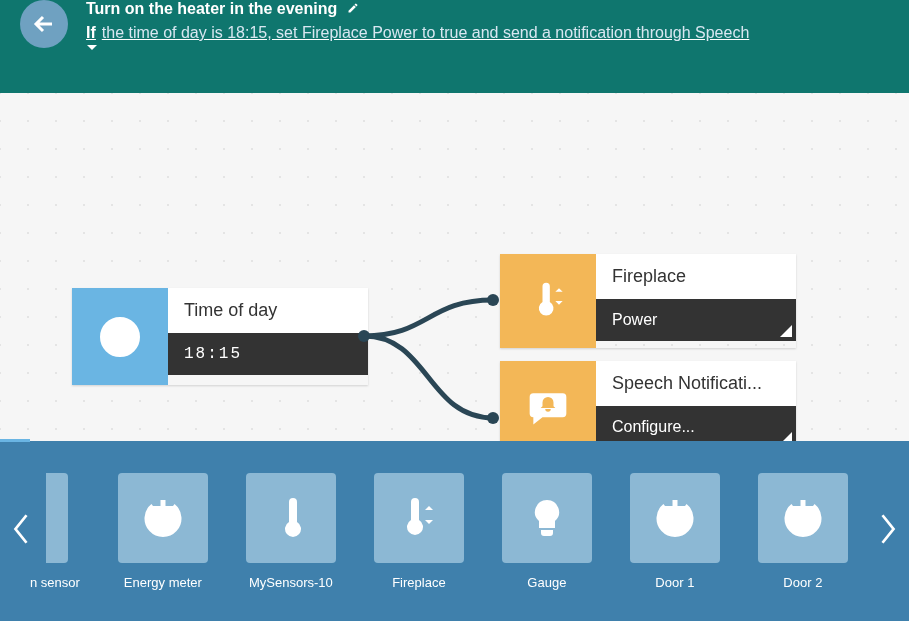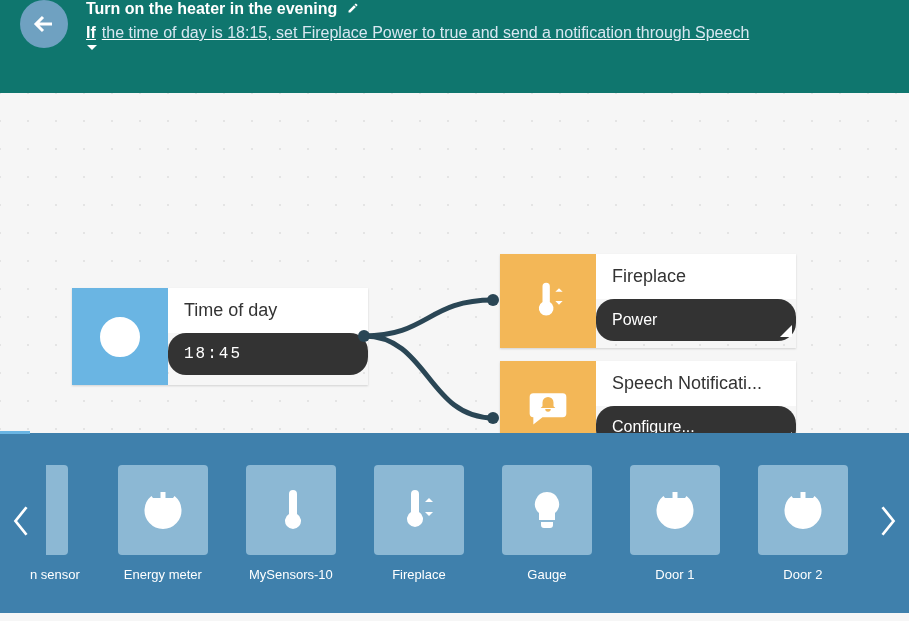--- a/index.html
+++ b/index.html
@@ -21,40 +21,40 @@
   
   .canvas { position: relative; height: 348px; background: #f6f6f6; }
   .dots { position: absolute; inset: 0; background-image: radial-gradient(circle, #d6d6d6 1.5px, transparent 1.5px); background-size: 28px 28px; background-position: 14px 14px; opacity: 0.55; }
 
   .node { position: absolute; display: flex; box-shadow: 0 1px 2px rgba(0,0,0,0.15); }
   .node-icon { width: 96px; display: flex; align-items: center; justify-content: center; }
   .blue-icon { background: #6ab5e3; }
   .orange-icon { background: #f3b757; }
   .node-content { width: 200px; }
   .node-head { background: #fff; color: #333; font-size: 18px; font-weight: 500; padding: 12px 16px; }
-  .node-body { background: #333333; color: #fff; font-size: 16px; padding: 12px 16px; font-family: "Courier New", monospace; letter-spacing: 2px; position: relative; border-radius: 18px; }
+  .node-body { background: #333333; color: #fff; font-size: 16px; padding: 12px 16px; font-family: "Courier New", monospace; letter-spacing: 2px; position: relative; }
   .node-body.label-font { font-family: inherit; letter-spacing: 0; font-weight: 400; }
   .corner-tri { position: absolute; right: 4px; bottom: 4px; width: 0; height: 0; border-left: 12px solid transparent; border-bottom: 12px solid #fff; }
 
   
   .trigger { left: 72px; top: 195px; }
   .trigger .node-icon { height: 97px; }
 
   
   .action1 { left: 500px; top: 161px; }
   .action2 { left: 500px; top: 268px; }
   .small-icon-box { width: 96px; height: 94px; }
 
   
   .connectors { position: absolute; left: 358px; top: 185px; width: 150px; height: 160px; }
   .connectors path { stroke: #2a4655; stroke-width: 5; fill: none; }
   .connectors circle { fill: #2a4655; }
 
   
-  .palette { position: absolute; bottom: 8px; left: 0; right: 0; height: 180px; background: #3f80ac; display: flex; align-items: center; padding: 0 40px; }
+  .palette { position: absolute; bottom: 0; left: 0; right: 0; height: 180px; background: #3f80ac; display: flex; align-items: center; padding: 0 40px; }
   .pal-nav { position: absolute; top: 50%; transform: translateY(-50%); cursor: pointer; }
   .pal-nav svg { width: 22px; height: 36px; stroke: #fff; stroke-width: 3; fill: none; }
   .pal-nav.left { left: 10px; }
   .pal-nav.right { right: 10px; }
   .pal-items { display: flex; gap: 38px; margin-left: -10px; }
   .pal-item { display: flex; flex-direction: column; align-items: center; gap: 12px; cursor: pointer; }
   .pal-box { width: 90px; height: 90px; background: #8cb8d4; border-radius: 4px; display:flex; align-items:center; justify-content:center; }
   .pal-box.cut { width: 22px; margin-right: -4px; border-radius: 0 4px 4px 0; overflow:hidden; position:relative;}
   .pal-label { color: #fff; font-size: 13px; white-space: nowrap; }
   .selected-indicator { position: absolute; left: 0; top: -2px; height: 3px; width: 30px; background: #6ab5e3; }
@@ -96,21 +96,21 @@
 
   <div class="node trigger">
     <div class="node-icon blue-icon">
       <svg class="ico" viewBox="0 0 24 24" fill="none" stroke="#fff" stroke-width="2">
           <circle cx="12" cy="12" r="9"></circle>
           <path d="M12 7v5l4 2"></path>
         </svg>
     </div>
     <div class="node-content">
       <div class="node-head">Time of day</div>
-      <div class="node-body">18:45</div>
+      <div class="node-body">18:15</div>
     </div>
   </div>
 
   <svg class="connectors" viewBox="0 0 150 160">
     <path d="M6 58 C 70 58, 70 22, 135 22"></path>
     <path d="M6 58 C 70 58, 70 140, 135 140"></path>
     <circle cx="6" cy="58" r="6"></circle>
     <circle cx="135" cy="22" r="6"></circle>
     <circle cx="135" cy="140" r="6"></circle>
   </svg>

